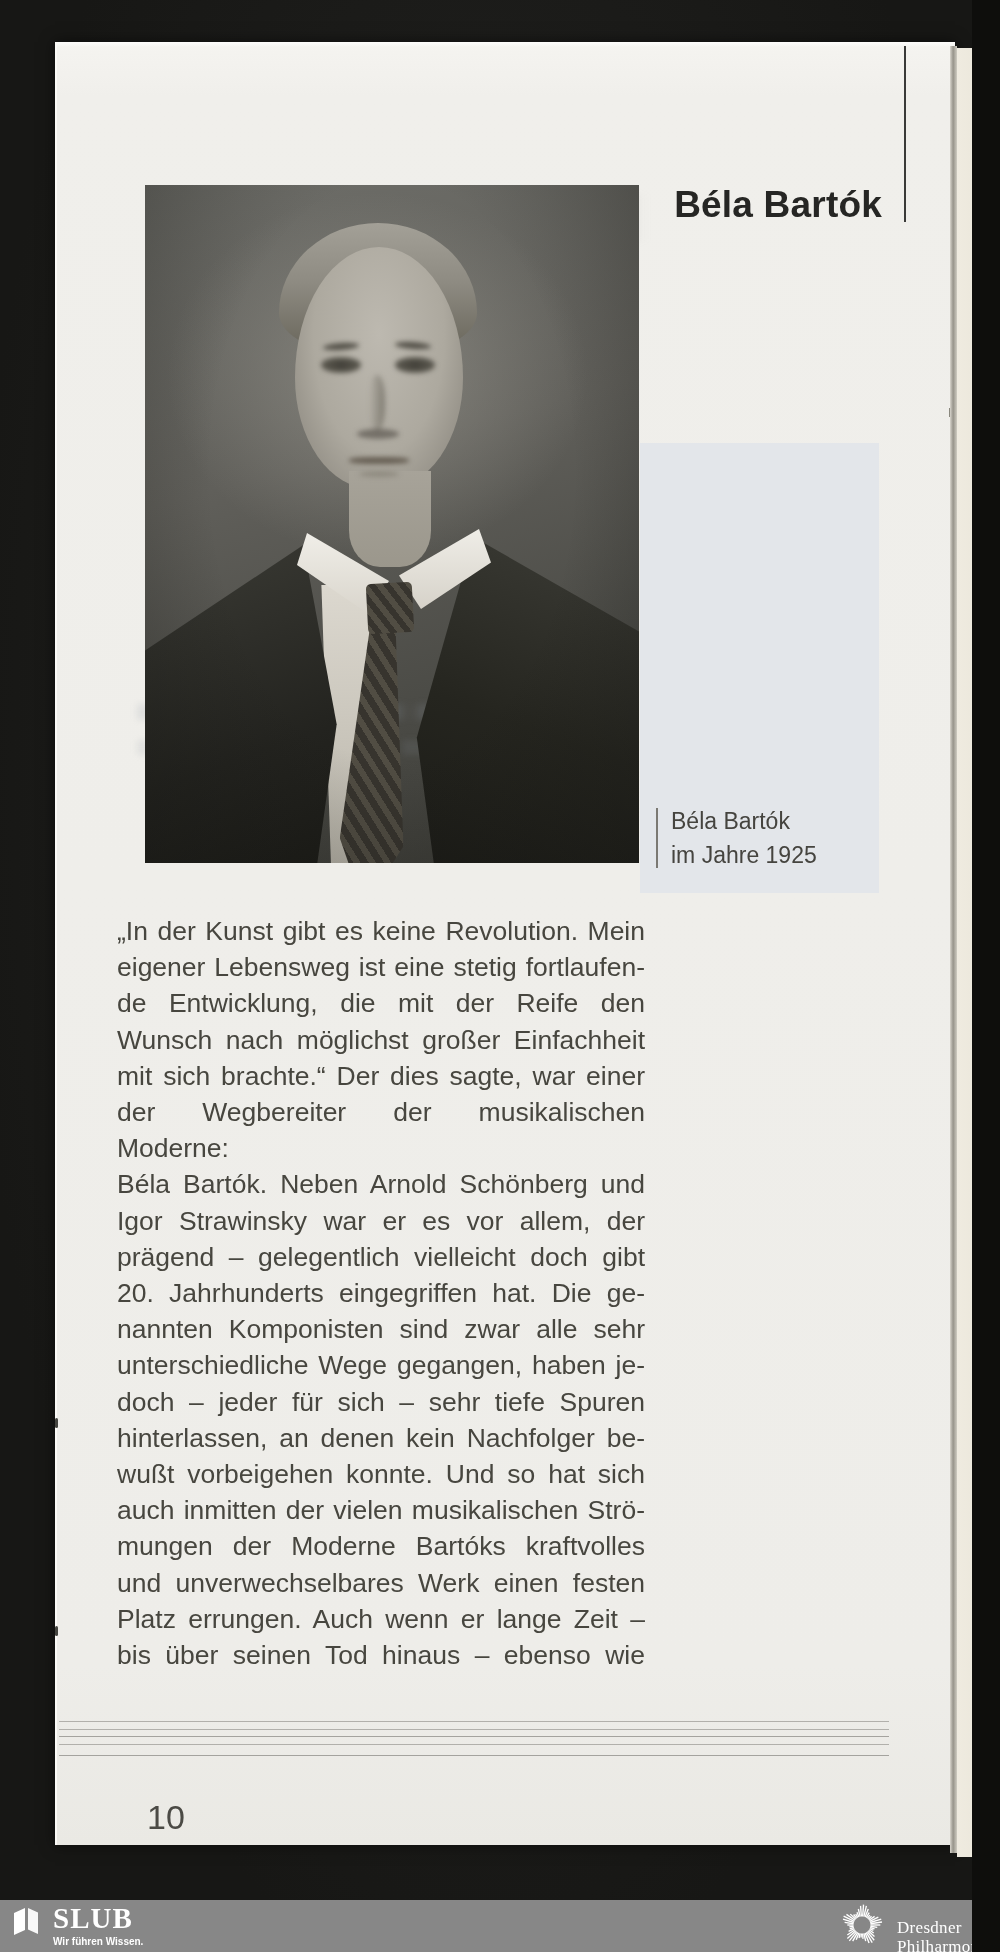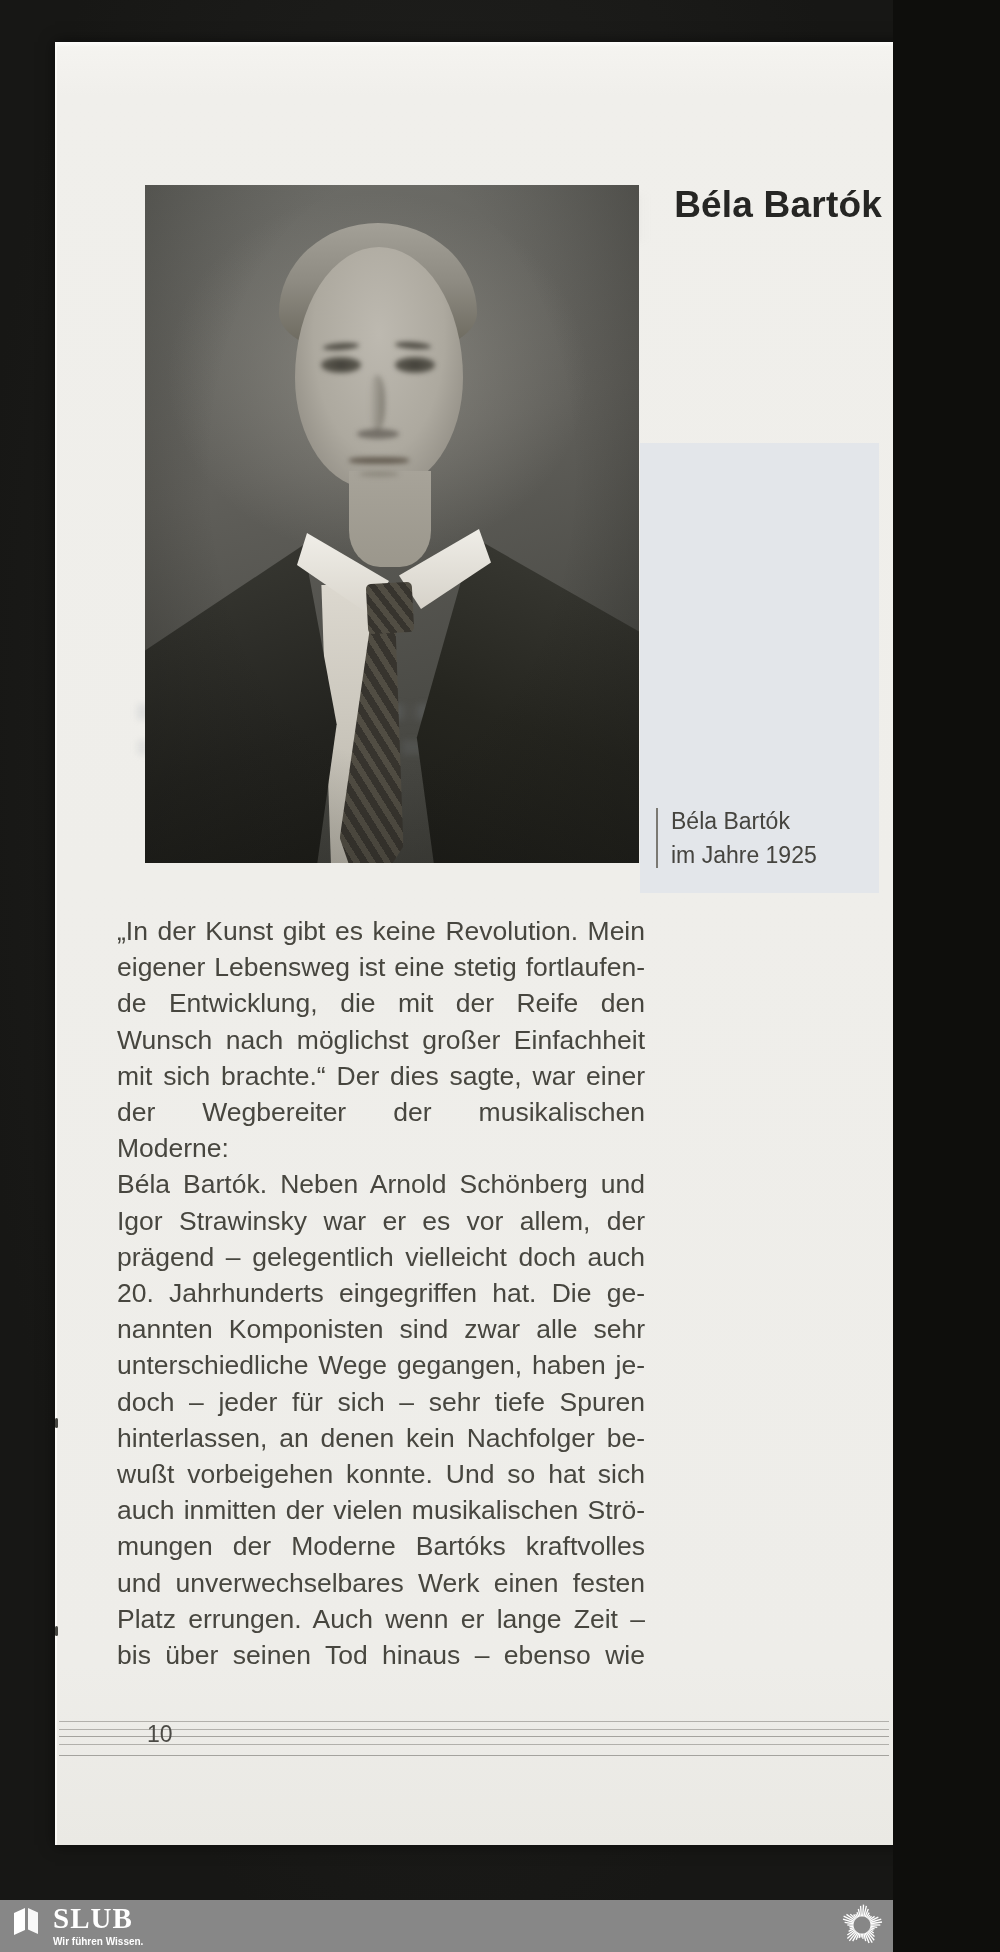--- a/index.html
+++ b/index.html
@@ -1,16 +1,16 @@
 <!DOCTYPE html>
 <html><head>
 <meta charset="utf-8">
 <style>
   html,body{margin:0;padding:0;background:#0e0e0c;}
-  .stage{position:relative;width:893px;height:1952px;overflow:hidden;
+  .stage{position:relative;width:972px;height:1952px;overflow:hidden;
          background:radial-gradient(ellipse at 50% 40%, #232321 0%, #171715 75%);
          font-family:"Liberation Sans", sans-serif;}
   
   .page{position:absolute;left:55px;top:42px;width:898px;height:1803px;
         background:linear-gradient(180deg,#f5f4f0 0%,#f0efeb 3%,#eeede9 90%,#eae9e4 100%);
         border-left:2px solid #fbfaf7;box-shadow:0 0 14px rgba(0,0,0,.55);}
   .page::before{content:"";position:absolute;left:0;top:0;right:0;height:5px;
         background:linear-gradient(180deg,#fdfdfb,rgba(255,255,255,0));}
   .page-gap{position:absolute;left:950px;top:46px;width:7px;height:1807px;
         background:linear-gradient(90deg,#d8d5cd 0%,#96938a 45%,#cfccc2 100%);}
@@ -80,21 +80,21 @@
         color:#47463f;}
   .bline{text-align:justify;text-align-last:justify;text-justify:inter-word;white-space:normal;}
   
   .staff{position:absolute;left:2px;top:1679px;width:830px;height:38px;}
   .staff i{position:absolute;left:0;width:100%;height:1px;background:rgba(106,104,98,.45);}
   .staff i:nth-child(1){top:0;}
   .staff i:nth-child(2){top:8px;}
   .staff i:nth-child(3){top:15px;background:rgba(106,104,98,.55);}
   .staff i:nth-child(4){top:23px;}
   .staff i:nth-child(5){top:34px;background:rgba(106,104,98,.55);}
-  .pagenum{position:absolute;left:90px;top:1679px;font-size:23px;color:#4b4a45;text-align:right;}
+  .pagenum{position:absolute;left:90px;top:1756px;font-size:34px;color:#4b4a45;text-align:right;}
   
   .staple{position:absolute;width:5px;height:9px;background:#cfccc2;border-left:1px solid #8a887e;}
   .s1{left:892px;top:366px;} .s2{left:893px;top:486px;}
   .speck{position:absolute;width:3px;height:10px;background:#44443f;border-radius:2px;}
   .k1{left:-2px;top:1376px;} .k2{left:-2px;top:1584px;}
   
   .footer{position:absolute;left:0;top:1900px;width:1000px;height:52px;background:#878787;}
   .slub{position:absolute;left:12px;top:3px;display:flex;}
   .slub-icon{width:28px;height:30px;margin-top:3px;}
   .slub-text{margin-left:13px;color:#fff;}
@@ -151,21 +151,21 @@
 
     <div class="body">
         <div class="bline">„In der Kunst gibt es keine Revolution. Mein</div>
         <div class="bline">eigener Lebensweg ist eine stetig fortlaufen-</div>
         <div class="bline">de Entwicklung, die mit der Reife den</div>
         <div class="bline">Wunsch nach möglichst großer Einfachheit</div>
         <div class="bline">mit sich brachte.“ Der dies sagte, war einer</div>
         <div class="bline">der Wegbereiter der musikalischen Moderne:</div>
         <div class="bline">Béla Bartók. Neben Arnold Schönberg und</div>
         <div class="bline">Igor Strawinsky war er es vor allem, der</div>
-        <div class="bline">prägend – gelegentlich vielleicht doch auch</div>
+        <div class="bline">prägend – gelegentlich vielleicht doch gibt</div>
         <div class="bline">20. Jahrhunderts eingegriffen hat. Die ge-</div>
         <div class="bline">nannten Komponisten sind zwar alle sehr</div>
         <div class="bline">unterschiedliche Wege gegangen, haben je-</div>
         <div class="bline">doch – jeder für sich – sehr tiefe Spuren</div>
         <div class="bline">hinterlassen, an denen kein Nachfolger be-</div>
         <div class="bline">wußt vorbeigehen konnte. Und so hat sich</div>
         <div class="bline">auch inmitten der vielen musikalischen Strö-</div>
         <div class="bline">mungen der Moderne Bartóks kraftvolles</div>
         <div class="bline">und unverwechselbares Werk einen festen</div>
         <div class="bline">Platz errungen. Auch wenn er lange Zeit –</div>

